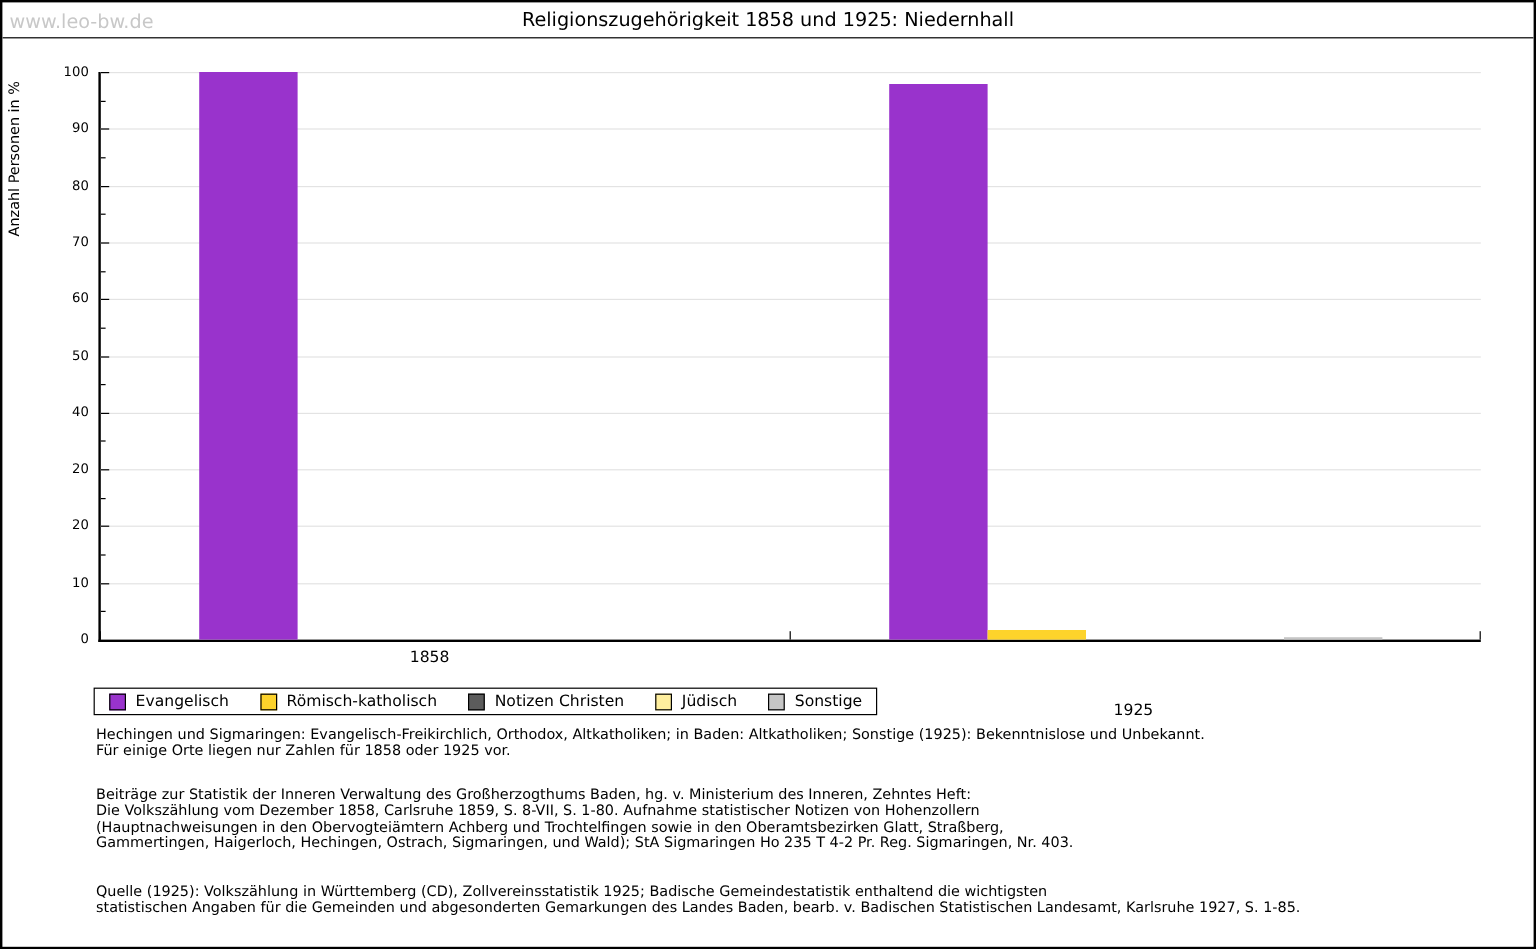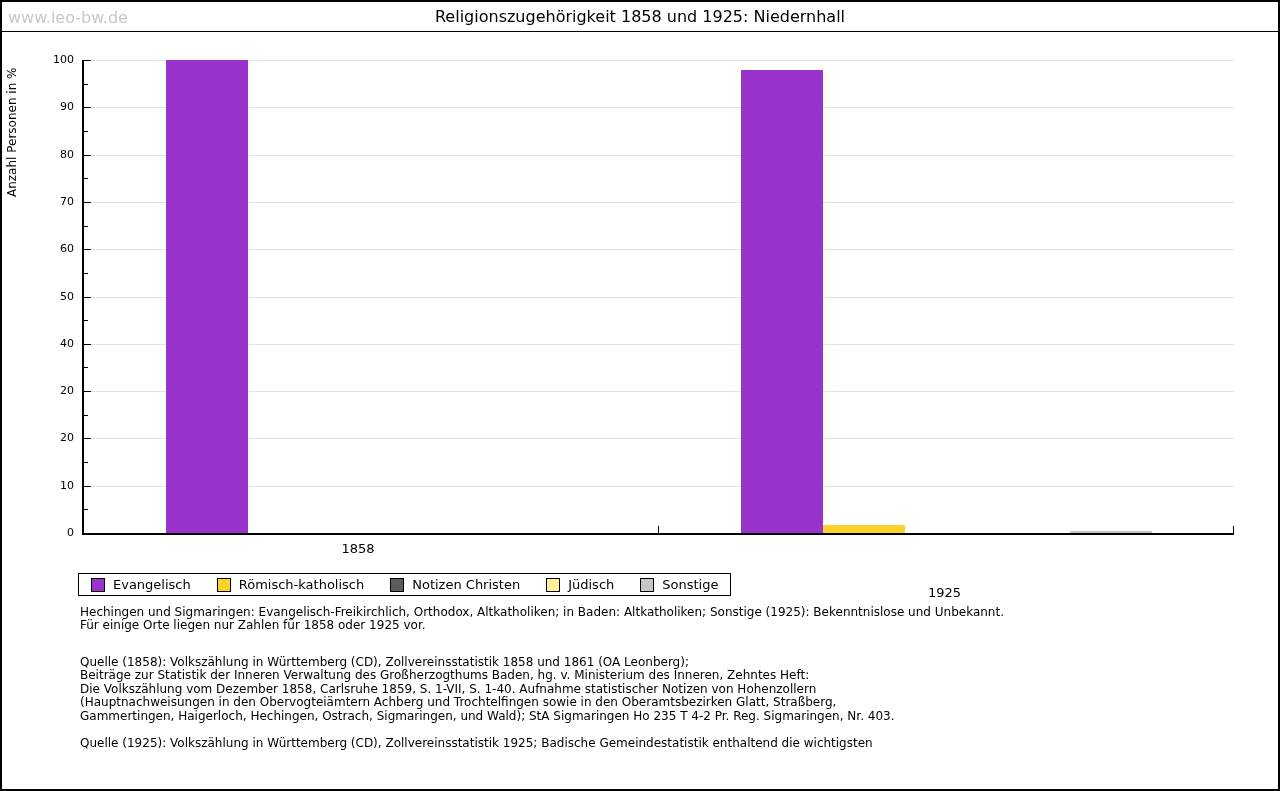--- a/index.html
+++ b/index.html
@@ -140,23 +140,23 @@
       <div class="xlab" style="left: 316px; top: 539px;">1858</div>
       <div class="xlab" style="left: 902.5px; top: 539px; margin-top: 44px;">1925</div>
     </div>
 
   <div class="fn" id="fn1">
     <div>Hechingen und Sigmaringen: Evangelisch-Freikirchlich, Orthodox, Altkatholiken; in Baden: Altkatholiken; Sonstige (1925): Bekenntnislose und Unbekannt.</div>
     <div>Für einige Orte liegen nur Zahlen für 1858 oder 1925 vor.</div>
   </div>
 
   <div class="fn" id="fn2">
-    <div>Quelle (1858): Volkszählung in Württemberg (CD), Zollvereinsstatistik 1858 und 1861 (OA Leonberg);</div>
     <div>Beiträge zur Statistik der Inneren Verwaltung des Großherzogthums Baden, hg. v. Ministerium des Inneren, Zehntes Heft:</div>
-    <div>Die Volkszählung vom Dezember 1858, Carlsruhe 1859, S. 1-VII, S. 1-40. Aufnahme statistischer Notizen von Hohenzollern</div>
+    <div>Die Volkszählung vom Dezember 1858, Carlsruhe 1859, S. 8-VII, S. 1-80. Aufnahme statistischer Notizen von Hohenzollern</div>
     <div>(Hauptnachweisungen in den Obervogteiämtern Achberg und Trochtelfingen sowie in den Oberamtsbezirken Glatt, Straßberg,</div>
     <div>Gammertingen, Haigerloch, Hechingen, Ostrach, Sigmaringen, und Wald); StA Sigmaringen Ho 235 T 4-2 Pr. Reg. Sigmaringen, Nr. 403.</div>
   </div>
 
   <div class="fn" id="fn3">
     <div>Quelle (1925): Volkszählung in Württemberg (CD), Zollvereinsstatistik 1925; Badische Gemeindestatistik enthaltend die wichtigsten</div>
+    <div>statistischen Angaben für die Gemeinden und abgesonderten Gemarkungen des Landes Baden, bearb. v. Badischen Statistischen Landesamt, Karlsruhe 1927, S. 1-85.</div>
   </div>
 </div>
 
 </body></html>

